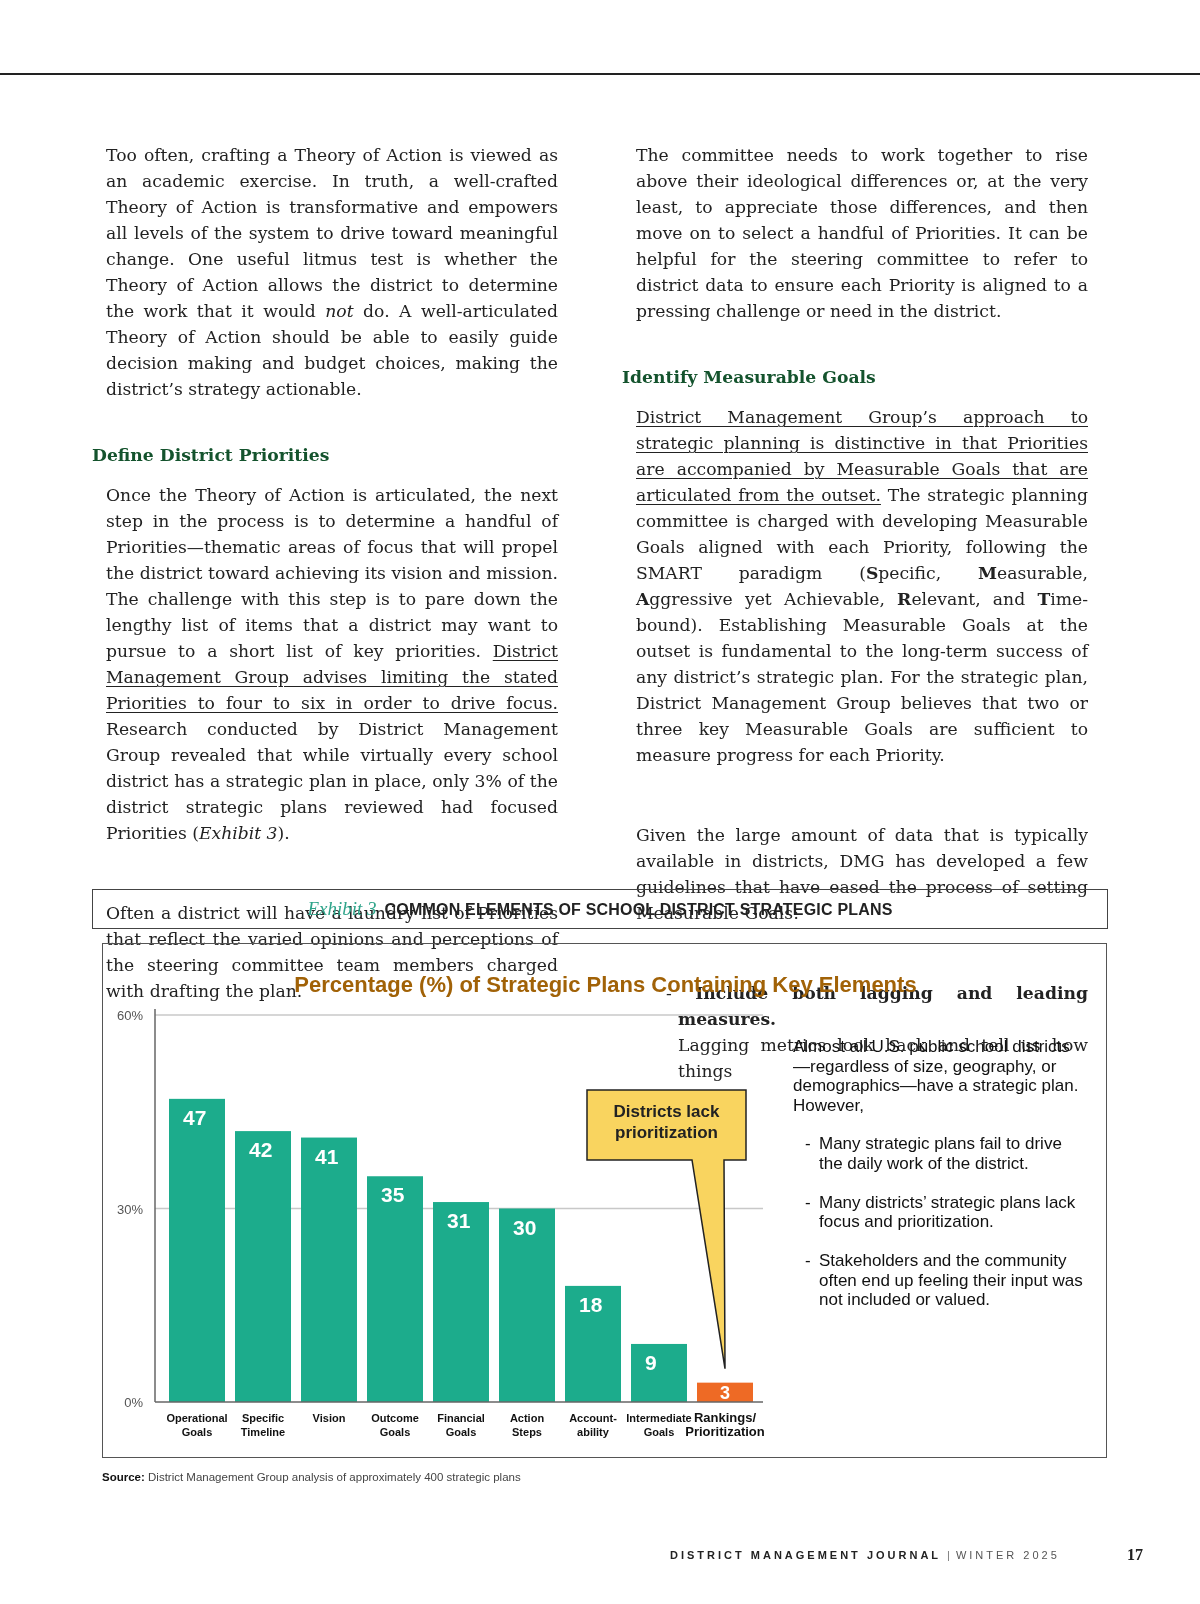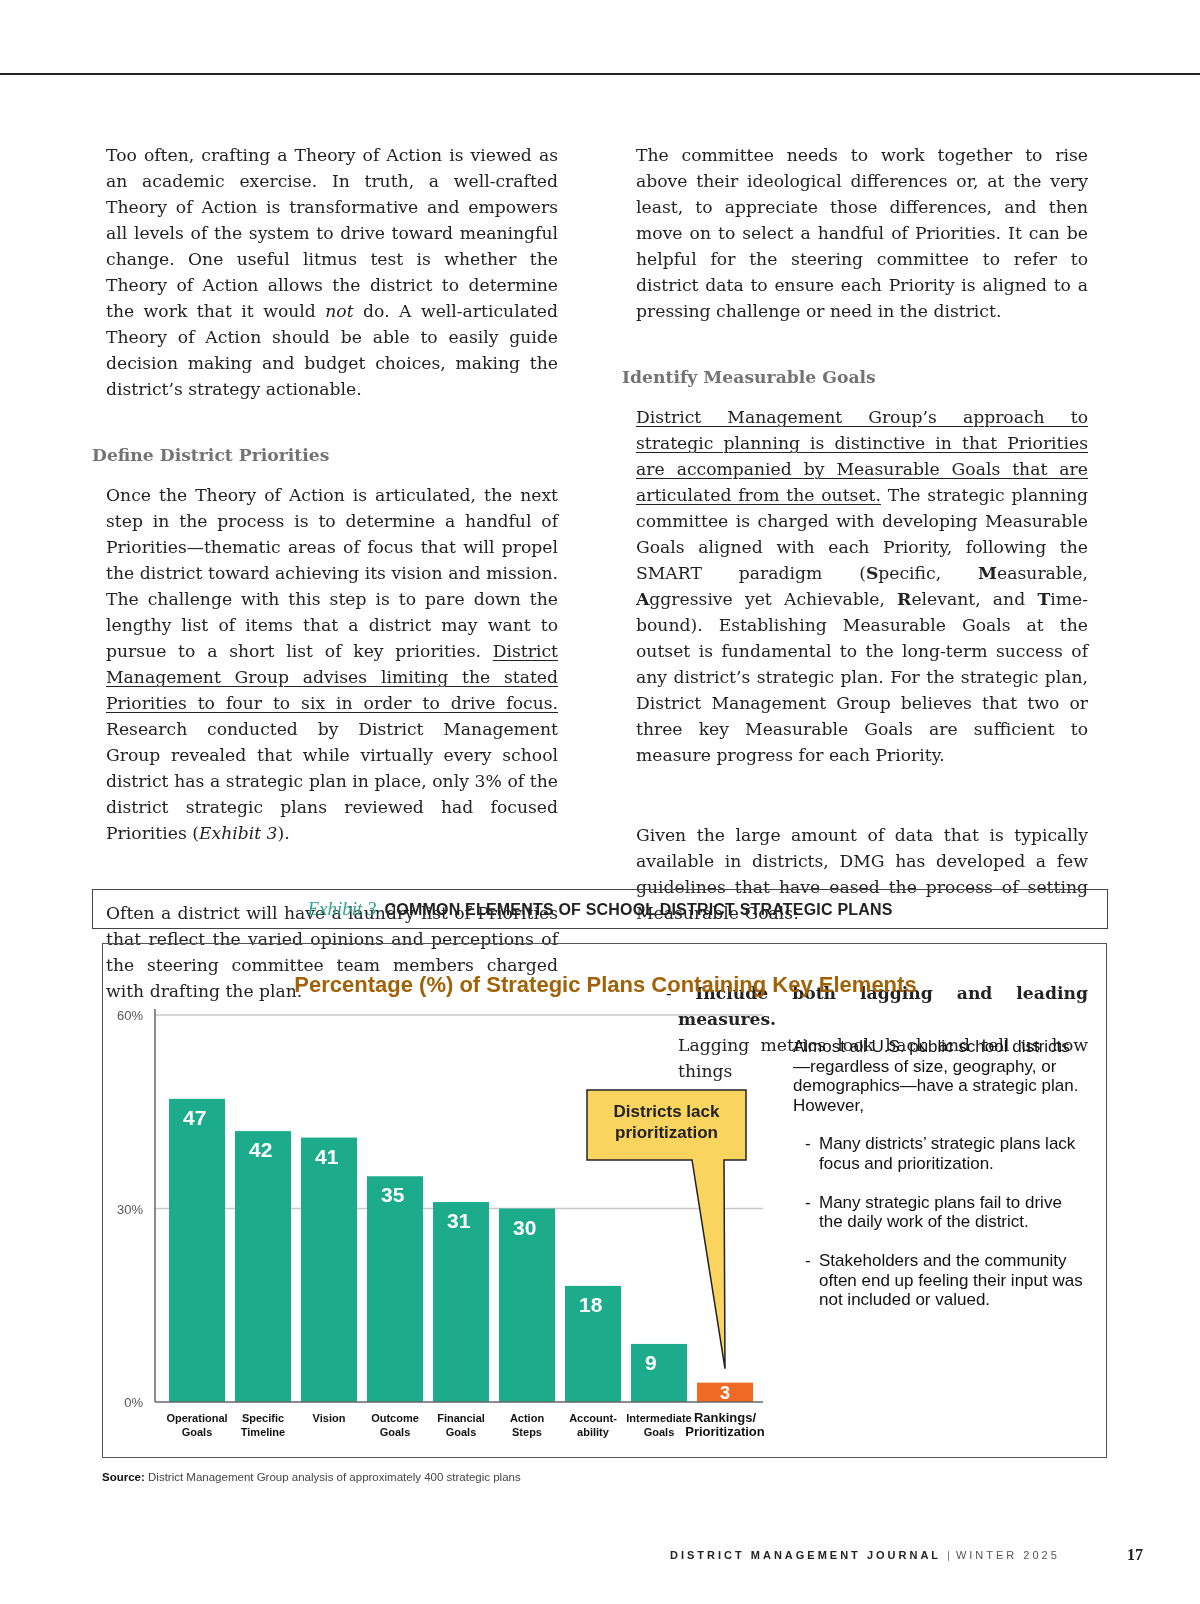--- a/index.html
+++ b/index.html
@@ -3,21 +3,21 @@
 <meta charset="utf-8">
 <style>
   html, body { margin:0; padding:0; background:#ffffff; }
   body { width:1200px; height:1604px; position:relative; overflow:hidden; color:#1e1e1e; }
   .topline { position:absolute; left:0; top:73px; width:1200px; height:2px; background:#222; }
   .col { position:absolute; top:128px; width:480px; font-family:"DejaVu Serif", serif; font-size:17.2px; line-height:26px; color:#222; }
   .col.left { left:92px; }
   .col.right { left:622px; }
   .col p { margin:14px; text-align:justify; }
   .col .gap { height:26px; }
-  .col h3 { margin:0; font-size:17.2px; line-height:26px; font-weight:bold; color:#737373; }
+  .col h3 { margin:0; font-size:17.2px; line-height:26px; font-weight:bold; color:#14532d; }
   .col u { text-decoration:underline; text-decoration-thickness:1px; text-underline-offset:3px; }
   .bullet { padding-left:42px; text-indent:-12px; }
   .bullet b { font-weight:bold; }
   .bullet .cont { display:block; text-indent:0; padding-left:0; }
 
   .exhibit-box { position:absolute; left:92px; top:889px; width:1016px; height:40px; border:1.5px solid #444; box-sizing:border-box; text-align:center; font-family:"Liberation Sans", sans-serif; line-height:38px; }
   .exhibit-box .ex { font-family:"Liberation Serif", serif; font-style:italic; color:#2fa48a; font-size:19px; margin-right:8px; }
   .exhibit-box .ttl { font-size:16px; font-weight:bold; color:#222; letter-spacing:0.2px; }
 
   .chart-frame { position:absolute; left:102px; top:943px; width:1005px; height:515px; border:1.5px solid #555; box-sizing:border-box; }
@@ -112,22 +112,22 @@
       <text x="622" y="478" text-anchor="middle" font-family="Liberation Sans, sans-serif" font-weight="bold" font-size="13" fill="#111">Rankings/</text>
       <text x="622" y="492" text-anchor="middle" font-family="Liberation Sans, sans-serif" font-weight="bold" font-size="13" fill="#111">Prioritization</text>
       <line x1="52" x2="660" y1="458" y2="458" stroke="#666" stroke-width="1.5"></line>
       <path d="M484 146 H643 V216 H621 L622 424.65 L589 216 H484 Z" fill="#f9d45f" stroke="#222" stroke-width="1.5"></path>
       <text x="563.5" y="173" text-anchor="middle" font-family="Liberation Sans, sans-serif" font-weight="bold" font-size="17" fill="#222">Districts lack</text>
       <text x="563.5" y="194" text-anchor="middle" font-family="Liberation Sans, sans-serif" font-weight="bold" font-size="17" fill="#222">prioritization</text>
     </svg>
   <div class="side-note">
     <p>Almost all U.S. public school districts—regardless of size, geography, or demographics—have a strategic plan. However,</p>
     <ul>
+      <li>Many strategic plans fail to drive the daily work of the district.</li>
       <li>Many districts’ strategic plans lack focus and prioritization.</li>
-      <li>Many strategic plans fail to drive the daily work of the district.</li>
       <li>Stakeholders and the community often end up feeling their input was not included or valued.</li>
     </ul>
   </div>
 </div>
 
 <div class="source"><b>Source:</b><span> District Management Group analysis of approximately 400 strategic plans</span></div>
 
 <div class="footer">
   <span class="jn">DISTRICT MANAGEMENT JOURNAL</span><span class="sep">|</span><span class="season">WINTER 2025</span>
 </div>

